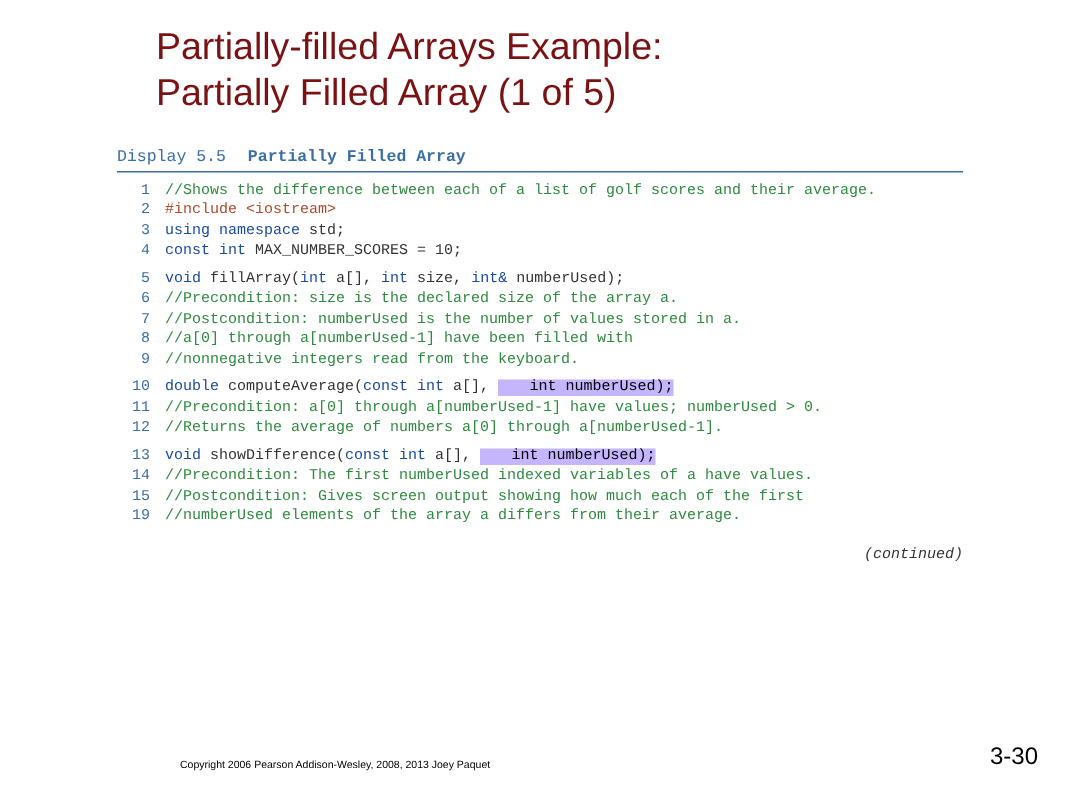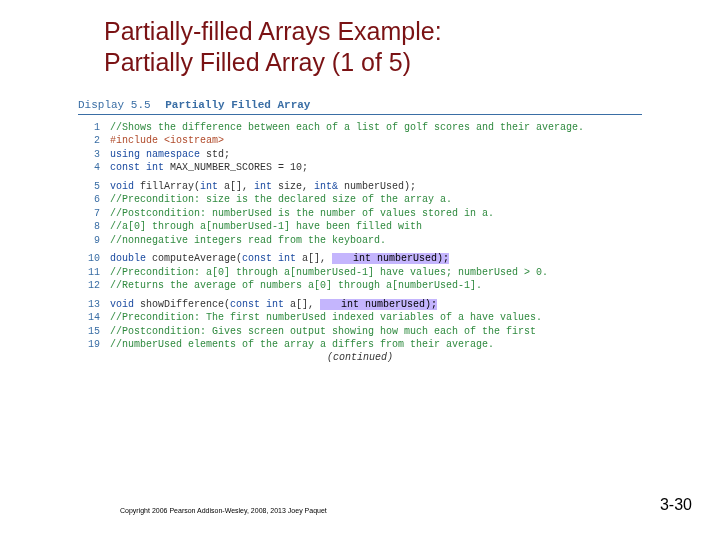--- a/index.html
+++ b/index.html
@@ -58,25 +58,25 @@
   .code {
     white-space: pre;
   }
   .cmt { color: #2f8a3f; }
   .pp  { color: #b04a2a; }
   .kw  { color: #1a4aa0; }
   .id  { color: #333; }
   .hl  { background: #c4b5fd; padding-left: 21px; }
   .group-gap { height: 5px; }
   .continued {
-    text-align: center;
+    text-align: right;
     font-family: "Courier New", monospace;
     font-size: 10px;
     color: #333;
-    margin-top: 0;
+    margin-top: 13px;
     font-style: italic;
   }
   .footer {
     position: absolute;
     bottom: 26px;
     left: 0;
     width: 100%;
   }
   .copyright {
     font-size: 7px;

